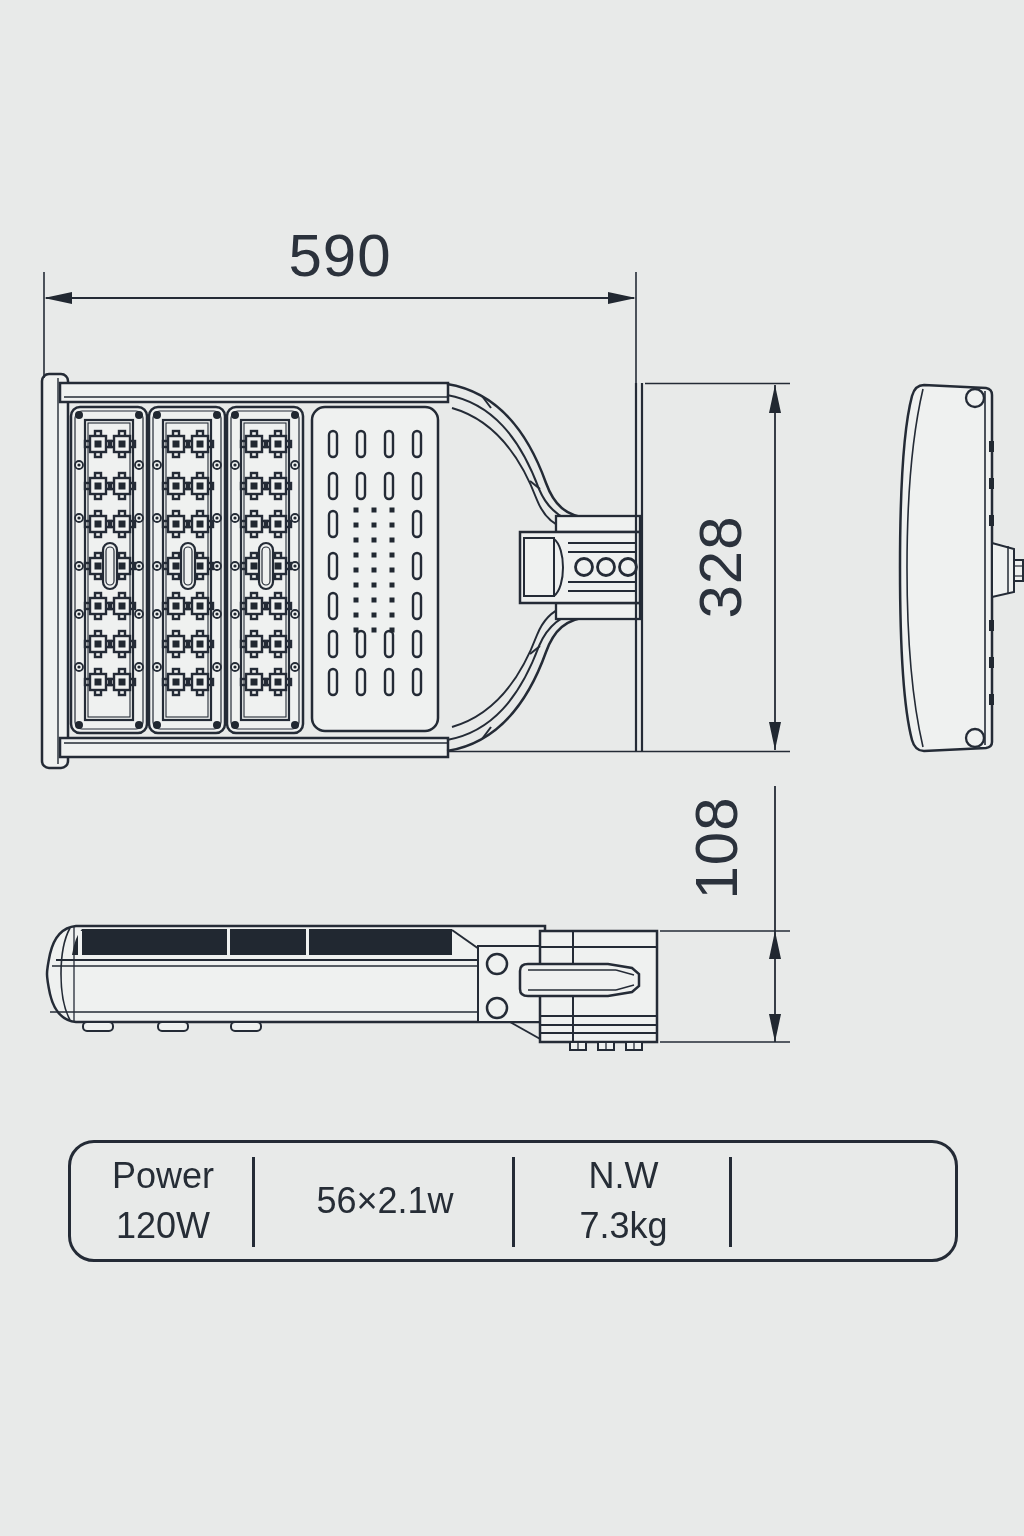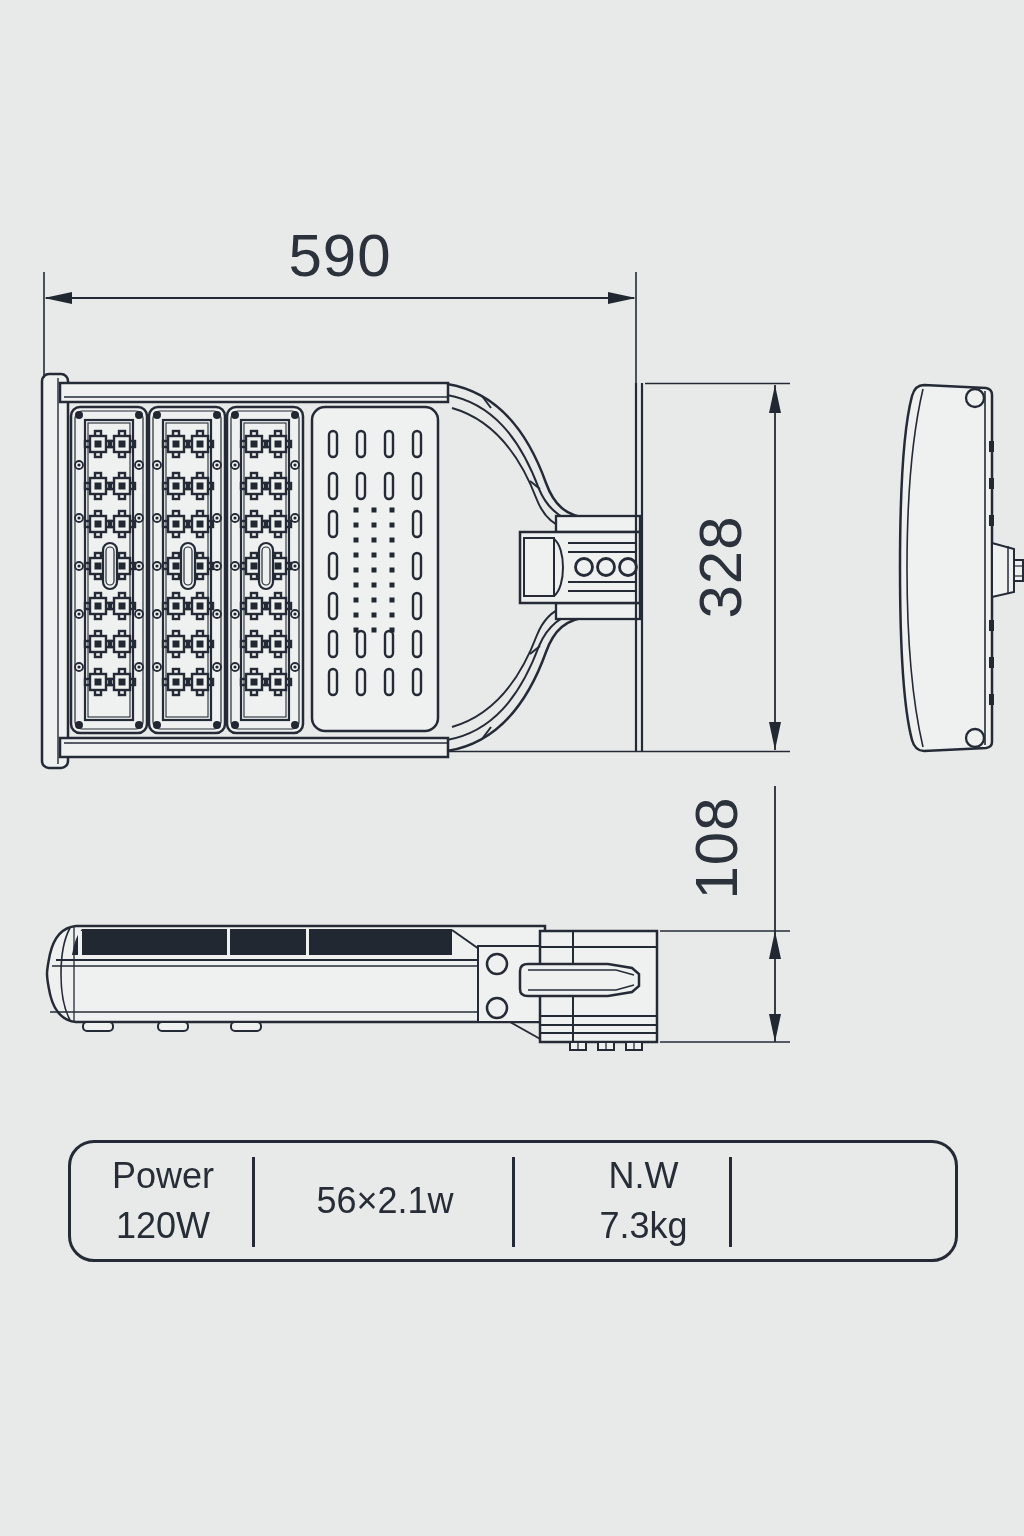--- a/index.html
+++ b/index.html
@@ -19,21 +19,21 @@
   .spec-table{
     position:absolute;left:68px;top:1140px;width:890px;height:122px;
     border:3px solid #242b36;border-radius:26px;
     display:flex;box-sizing:border-box;
   }
   .spec-col{
     display:flex;flex-direction:column;justify-content:center;
     align-items:center;gap:10px;height:100%;
   }
   .spec-col.c0{width:184px;} .spec-col.c1{width:260px;}
-  .spec-col.c2{width:217px;margin-left:20px;} .spec-col.c3{width:229px;}
+  .spec-col.c2{width:217px;} .spec-col.c3{width:229px;}
   .spec-label,.spec-value{
     color:#262d36;font-size:36px;line-height:1.1;white-space:nowrap;
   }
   .sep{
     position:absolute;top:14px;width:3px;height:90px;background:#242b36;
   }
   .sep.s0{left:181px;} .sep.s1{left:441px;} .sep.s2{left:658px;}
 </style>
 </head>
 <body>

